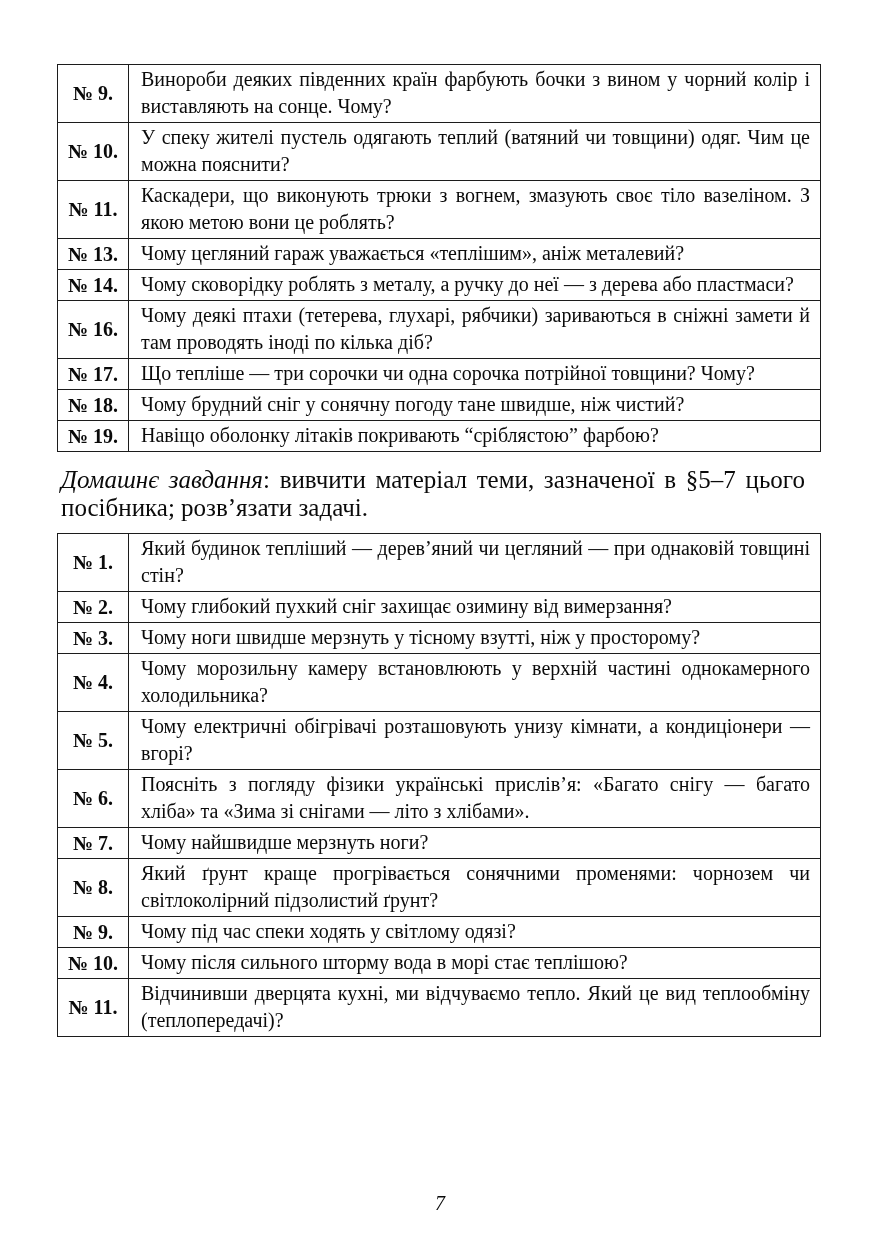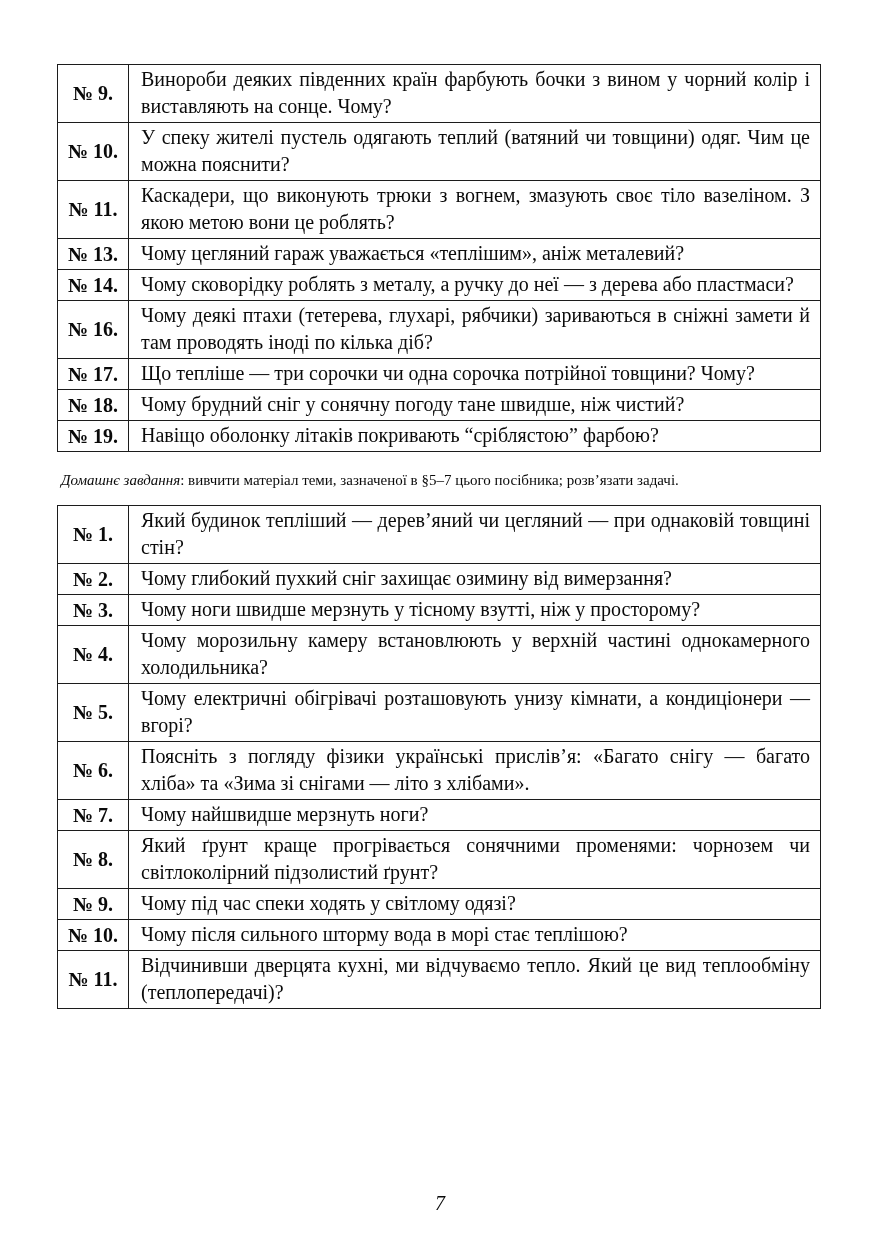--- a/index.html
+++ b/index.html
@@ -35,21 +35,21 @@
     white-space: nowrap;
   }
   td.qtxt {
     font-size: 20px;
     line-height: 27px;
     text-align: justify;
     padding: 1px 10px 2px 12px;
     margin-top: 24px;
   }
   .homework {
-    font-size: 15px;
+    font-size: 25px;
     line-height: 28px;
     text-align: justify;
     margin: 14px 16px 11px 4px;
   }
   .homework .ital { font-style: italic; }
   .pagenum {
     position: absolute;
     left: 0;
     right: 0;
     bottom: 27px;

